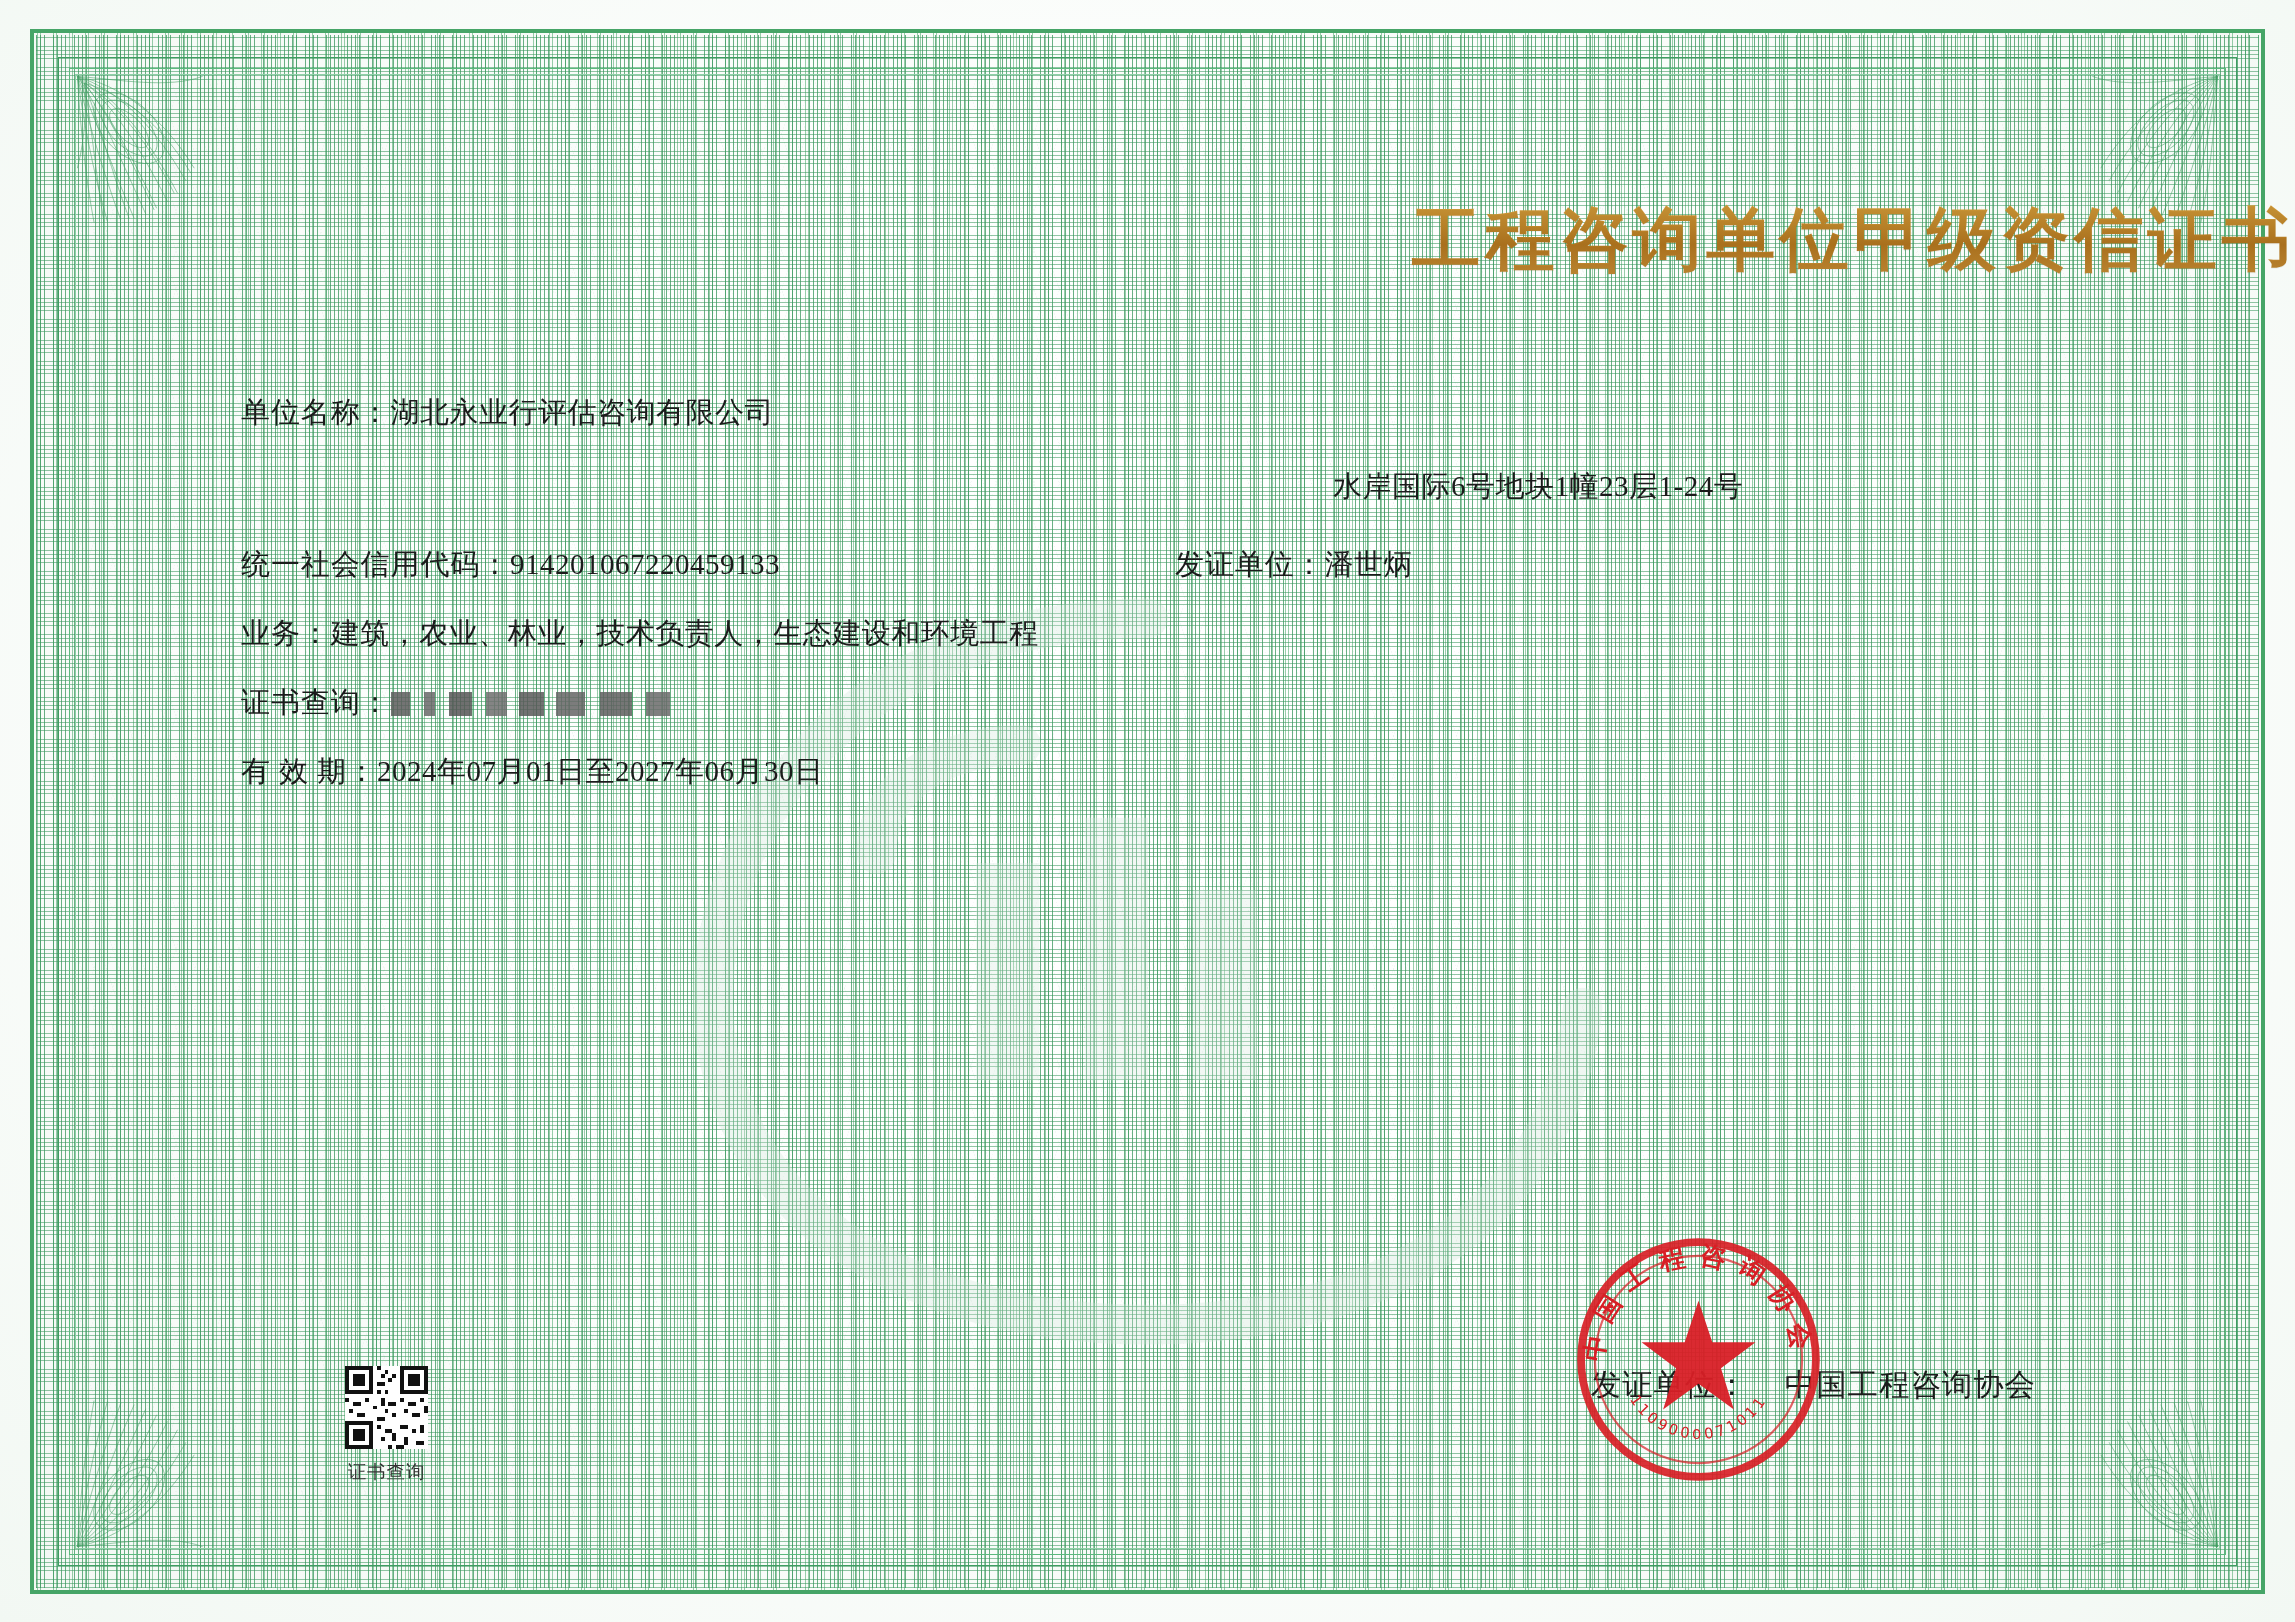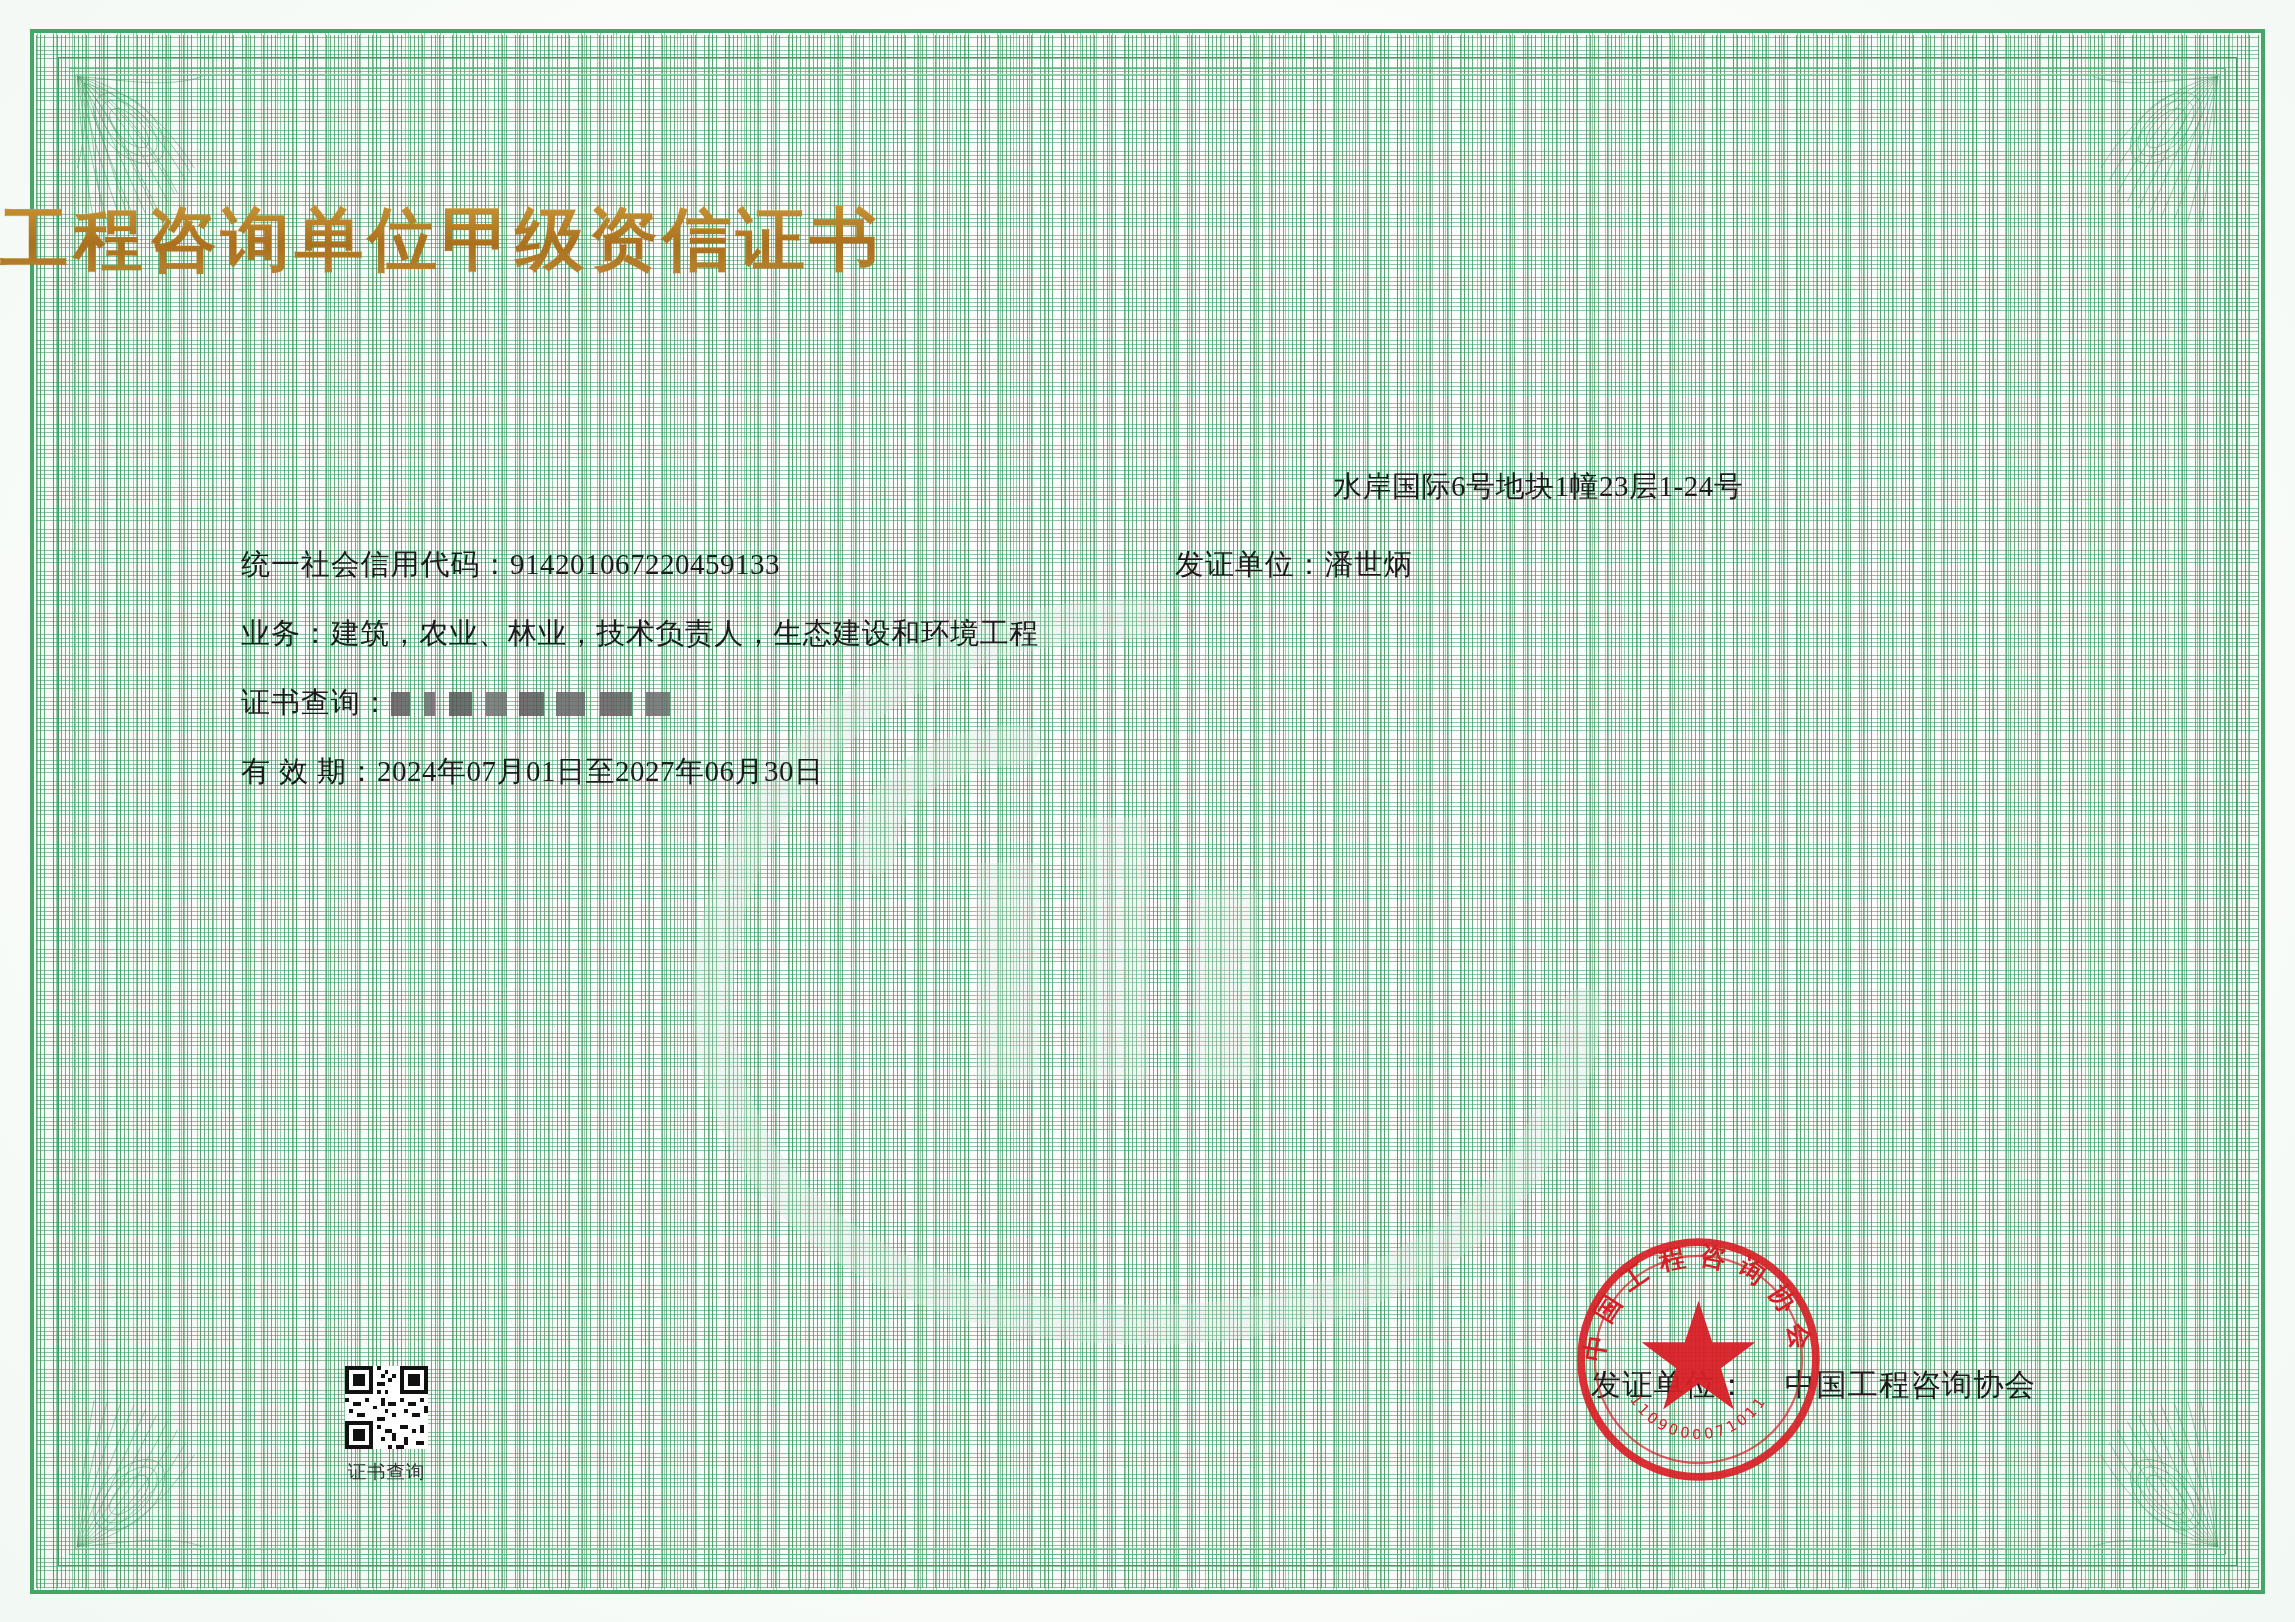--- a/index.html
+++ b/index.html
@@ -71,21 +71,21 @@
   .guilloche-bg{
     position:absolute;left:79px;top:78px;right:79px;bottom:78px;
     pointer-events:none;opacity:.55;
     background:
       repeating-linear-gradient(72deg, rgba(120,190,150,.16) 0 0.5px, rgba(255,255,255,0) 0.5px 12px),
       repeating-linear-gradient(-72deg, rgba(120,190,150,.13) 0 0.5px, rgba(255,255,255,0) 0.5px 12px);
   }
 
   
   .title{
-    position:absolute;left:0;right:0;top:194px;text-align:left;
+    position:absolute;left:0;right:0;top:194px;text-align:right;
     font-family:"DejaVu Sans","Liberation Sans",sans-serif;
     font-weight:bold;
     font-size:69px;
     letter-spacing:4.6px;
     color:#c08a2e;
     background:linear-gradient(180deg,#d8a33f 0%,#b3771f 55%,#c9913a 100%);
     -webkit-background-clip:text;
     background-clip:text;
     -webkit-text-fill-color:transparent;
     text-shadow:0 0.9px 0 rgba(0,0,0,.05);
@@ -259,20 +259,23 @@
         <path d="M325 190 h35 v105 h-35 z"></path>
       </g>
     </svg>
   </div>
 
   <div class="title">工程咨询单位甲级资信证书</div>
 
   <div class="fields">
 
     <div class="row">
+      <span class="f col-left">
+        <span class="lbl">单位名称：</span><span class="val">湖北永业行评估咨询有限公司</span>
+      </span>
       <span class="addr-l2 val">水岸国际6号地块1幢23层1-24号</span>
     </div>
 
     <div class="row" style="height:83px"></div>
 
     <div class="row">
       <span class="f col-left">
         <span class="lbl">统一社会信用代码：</span><span class="val">914201067220459133</span>
       </span>
       <span class="f col-right">

